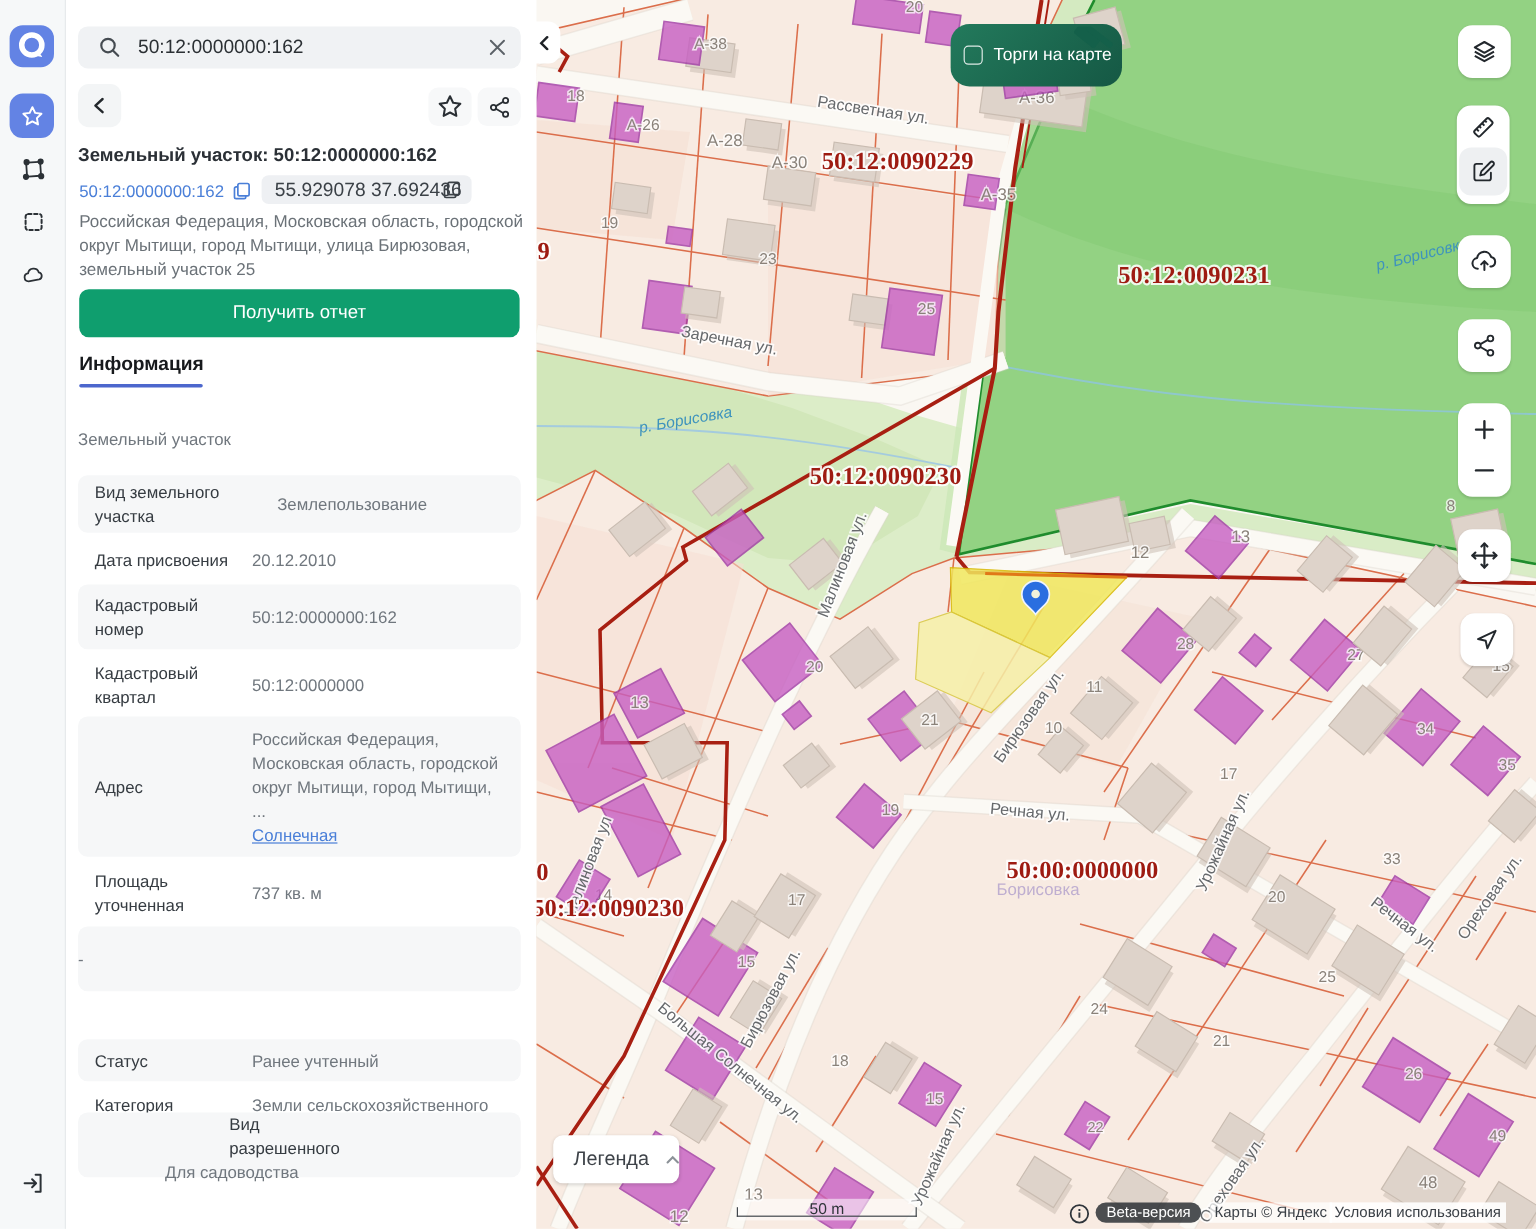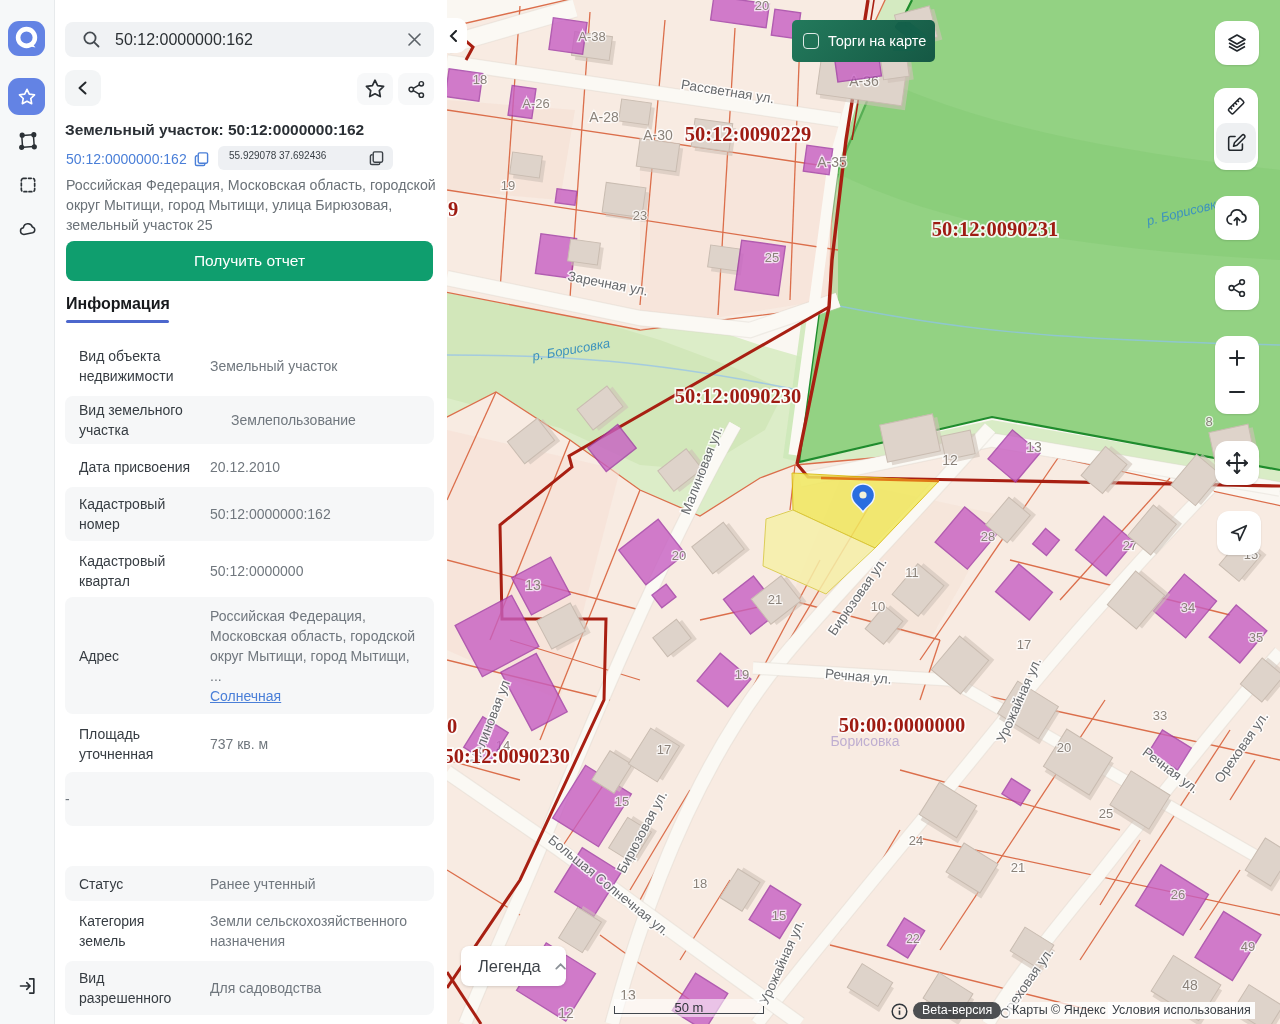--- a/index.html
+++ b/index.html
@@ -18,21 +18,21 @@
   .addr { position:absolute; left:11px; top:175px; width:378px; font-size:14.2px; line-height:20px; color:#6b7278; }
   .getrep { position:absolute; left:11px; top:241px; width:367px; height:40px; background:#0f9e6e; border-radius:8px; color:#fff; font-size:15.5px; display:flex; align-items:center; justify-content:center; }
   .tab { position:absolute; left:11px; top:295px; font-size:16px; font-weight:bold; color:#17191c; }
   .tabline { position:absolute; left:11px; top:320px; width:103px; height:3px; background:#4c67cd; border-radius:2px; }
   .row { position:absolute; left:10px; width:369px; border-radius:8px; display:flex; align-items:center; }
   .row.g { background:#f6f7f8; }
   .row .lab { width:145px; padding-left:14px; padding-right:14px; font-size:14px; line-height:20px; color:#363c42; }
   .row .val { width:224px; font-size:14px; line-height:20px; color:#70777e; }
   .map { position:absolute; left:447px; top:0; width:833px; height:1024px; background:#f9f5ef; }
   .collapse { position:absolute; left:440px; top:18px; width:27px; height:35px; background:#fff; border-radius:0 10px 10px 0; z-index:25; display:flex; align-items:center; justify-content:center; }
-  .torgi { position:absolute; transform:translateZ(0); left:792px; top:20px; width:143px; height:42px; background:linear-gradient(135deg,#237a5c,#155844); border-radius:5px; z-index:12; color:#fff; font-size:14.5px; display:flex; align-items:center; overflow:hidden; }
+  .torgi { position:absolute; transform:translateZ(0); left:792px; top:20px; width:143px; height:52px; background:linear-gradient(135deg,#237a5c,#155844); border-radius:16px; z-index:12; color:#fff; font-size:14.5px; display:flex; align-items:center; overflow:hidden; }
   .torgi .cb { width:16px; height:16px; border:1.6px solid rgba(255,255,255,.85); border-radius:4px; margin:0 9px 0 11px; }
   .mbtn { position:absolute; width:44px; background:#fff; border-radius:12px; z-index:12; box-shadow:0 1px 2px rgba(0,0,0,.12); display:flex; flex-direction:column; align-items:center; justify-content:center; }
   .legend { position:absolute; left:461px; top:946px; width:105px; height:40px; background:#fff; border-radius:8px; z-index:12; box-shadow:0 1px 3px rgba(0,0,0,.15); display:flex; align-items:center; }
   .legend span { font-size:16.5px; color:#3d4248; margin-left:17px; }
   .scalebar { position:absolute; left:614px; top:999px; width:150px; height:18px; z-index:12; background:rgba(255,255,255,.55); }
   .scalebar .line { position:absolute; left:0; bottom:3px; width:150px; height:8px; border:1px solid #41474d; border-top:none; }
   .scalebar .t { position:absolute; left:0; top:1px; width:150px; text-align:center; font-size:13px; color:#2f3439; }
   .attr { position:absolute; z-index:12; font-size:12.5px; color:#3c4147; }
 </style>
 </head>
@@ -485,35 +485,34 @@
 
   <div class="title">Земельный участок: 50:12:0000000:162</div>
 
   <div style="position:absolute;left:11px;top:151px;font-size:14px;color:#4a7fd8;">50:12:0000000:162</div>
   <svg style="position:absolute;left:139px;top:151px" width="15" height="16" viewBox="0 0 16 16" fill="none" stroke="#4a7fd8" stroke-width="1.5">
       <rect x="4.5" y="1.5" width="10" height="11" rx="1.5"></rect>
       <path d="M11.5 12.5 v1 a1.5 1.5 0 0 1 -1.5 1.5 H3 a1.5 1.5 0 0 1 -1.5 -1.5 V6 a1.5 1.5 0 0 1 1.5 -1.5 h.8"></path>
     </svg>
 
   <div style="position:absolute;left:163px;top:146px;width:175px;height:24px;background:#eef0f3;border-radius:6px;">
-    <span style="position:absolute;left:11px;top:4px;font-size:10px;color:#3b4147;">55.929078 37.692436</span>
+    <span style="position:absolute;left:11px;top:4px;font-size:16px;color:#3b4147;">55.929078 37.692436</span>
     <svg style="position:absolute;right:9px;top:4px" width="15" height="16" viewBox="0 0 16 16" fill="none" stroke="#3b4147" stroke-width="1.5">
         <rect x="4.5" y="1.5" width="10" height="11" rx="1.5"></rect>
         <path d="M11.5 12.5 v1 a1.5 1.5 0 0 1 -1.5 1.5 H3 a1.5 1.5 0 0 1 -1.5 -1.5 V6 a1.5 1.5 0 0 1 1.5 -1.5 h.8"></path>
       </svg>
   </div>
 
   <div class="addr">Российская Федерация, Московская область, городской округ Мытищи, город Мытищи, улица Бирюзовая, земельный участок 25</div>
 
   <div class="getrep">Получить отчет</div>
   <div class="tab">Информация</div>
   <div class="tabline"></div>
 
   <div class="row" style="top:337px;height:57px;">
-      <div class="lab">Вид объекта недвижимости</div>
       <div class="val">Земельный участок</div>
     </div>
   <div class="row g" style="top:396px;height:48px;gap:32px;">
       <div class="lab">Вид земельного участка</div>
       <div class="val">Землепользование</div>
     </div>
   <div class="row" style="top:450px;height:33px;">
       <div class="lab">Дата присвоения</div>
       <div class="val">20.12.2010</div>
     </div>
@@ -541,17 +540,17 @@
       <div class="val">-</div>
     </div>
   <div class="row g" style="top:866px;height:35px;">
       <div class="lab">Статус</div>
       <div class="val">Ранее учтенный</div>
     </div>
   <div class="row" style="top:903px;height:55px;align-items:center;">
       <div class="lab" style="padding-right:40px">Категория земель</div>
       <div class="val">Земли сельскохозяйственного назначения</div>
     </div>
-  <div class="row g" style="top:961px;height:54px;">
+  <div class="row g" style="top:927px;height:54px;flex-direction:column;">
       <div class="lab">Вид разрешенного</div>
       <div class="val">Для садоводства</div>
     </div>
 </div>
 
 </body></html>

